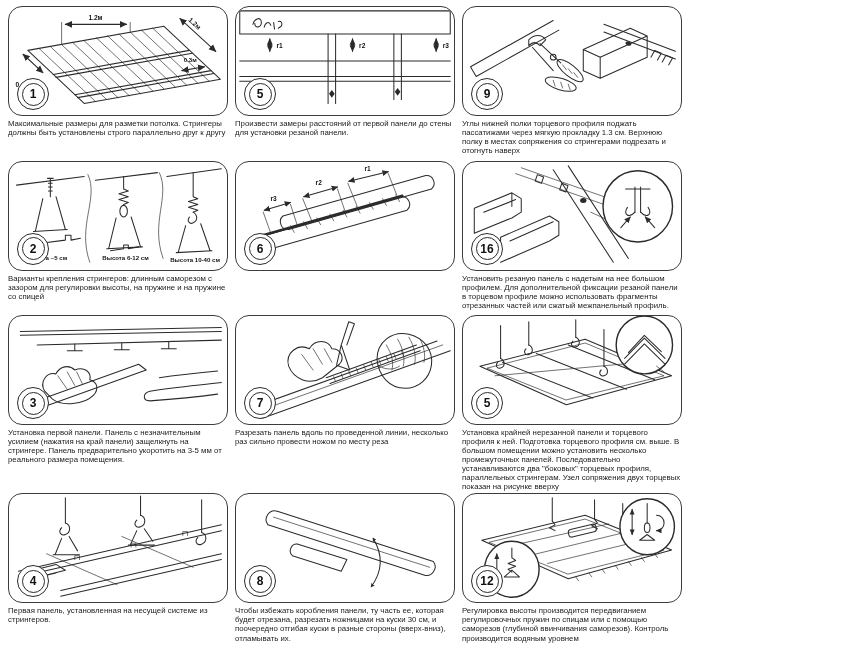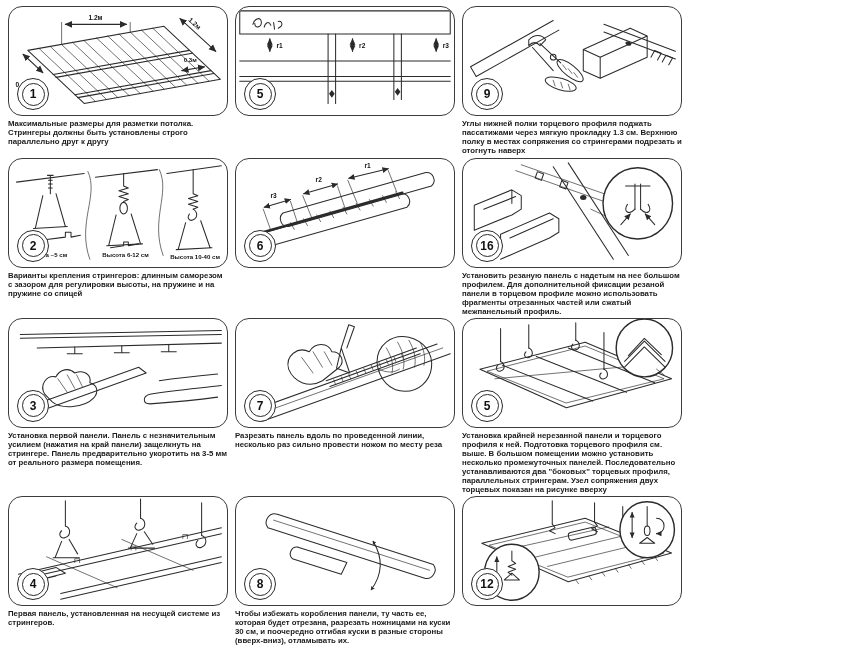--- a/index.html
+++ b/index.html
@@ -3,21 +3,21 @@
 <meta charset="utf-8">
 <style>
   html,body{margin:0;padding:0;background:#fff;}
   body{width:850px;height:650px;font-family:"Liberation Sans",sans-serif;}
   .grid{display:grid;width:693px;height:650px;box-sizing:border-box;
         grid-template-columns:repeat(3,1fr);grid-template-rows:repeat(4,1fr);
         grid-auto-flow:column;padding:4px 6px;}
   .cell{position:relative;padding:2px 5px 0 2px;box-sizing:border-box;}
   .panel-box{position:relative;height:108px;border:1.6px solid #3c3c3c;border-radius:14px;
              background:#fff;overflow:hidden;}
-  .caption{margin-top:3px;font-size:7.8px;font-weight:bold;line-height:1.16;color:#1a1a1a;}
+  .caption{margin-top:3px;font-size:7.8px;font-weight:normal;line-height:1.16;color:#1a1a1a;}
   .badge{position:absolute;left:8px;bottom:5px;width:30px;height:30px;border:1.5px solid #2b2b2b;
          border-radius:50%;display:flex;align-items:center;justify-content:center;background:#fff;z-index:3;}
   .badge-inner{width:21px;height:21px;border:1.5px solid #2b2b2b;border-radius:50%;
          display:flex;align-items:center;justify-content:center;font-weight:bold;font-size:12px;color:#111;}
   svg.illus{position:absolute;inset:0;width:100%;height:100%;}
   svg text{font-family:"Liberation Sans",sans-serif;font-weight:bold;fill:#111;}
   .s{fill:none;stroke:#2b2b2b;stroke-width:1.1;stroke-linecap:round;stroke-linejoin:round;}
   .thin{stroke-width:0.7;}
   .thick{stroke-width:2.6;}
   .sf{fill:#2b2b2b;stroke:none;}
@@ -142,20 +142,21 @@
         <path class="sf" d="M124,36.5 l2.5,3 l-2.5,3 l-2.5,-3 z"></path>
         <text x="131" y="43" font-size="7">r2</text>
         <line class="s" x1="213" y1="33" x2="213" y2="46" marker-start="url(#a5)" marker-end="url(#a5)"></line>
         <path class="sf" d="M213,36.5 l2.5,3 l-2.5,3 l-2.5,-3 z"></path>
         <text x="220" y="43" font-size="7">r3</text>
       </svg>
       <div class="badge">
           <div class="badge-inner">5</div>
         </div>
     </div>
+    <div class="caption">Произвести замеры расстояний от первой панели до стены для установки резаной панели.</div>
   </div>
 
   <div class="cell">
     <div class="panel-box">
       <svg class="illus" viewBox="0 0 232 112" preserveAspectRatio="none">
         <defs>
             <marker id="a6" viewBox="0 0 10 10" refX="8" refY="5" markerWidth="7" markerHeight="7" orient="auto-start-reverse">
               <path d="M0,1 L9,5 L0,9 z" fill="#2b2b2b"></path>
             </marker>
           </defs>
@@ -312,15 +313,16 @@
         <path class="s" d="M196,10 V30"></path>
         <ellipse class="s" cx="196" cy="35" rx="3" ry="5"></ellipse>
         <path class="s" d="M188,48 l8,-6 l8,6 M188,48 h16"></path>
         <line class="s" x1="180" y1="16" x2="180" y2="42" marker-start="url(#a12)" marker-end="url(#a12)"></line>
         <path class="s" d="M206,22 a8,8 0 1 1 0,16" marker-end="url(#a12)"></path>
       </svg>
       <div class="badge">
           <div class="badge-inner">12</div>
         </div>
     </div>
+    <div class="caption">Регулировка высоты производится передвиганием регулировочных пружин по спицам или с помощью саморезов (глубиной ввинчивания саморезов). Контроль производится водяным уровнем</div>
   </div>
 
 </div>
 
 </body></html>

